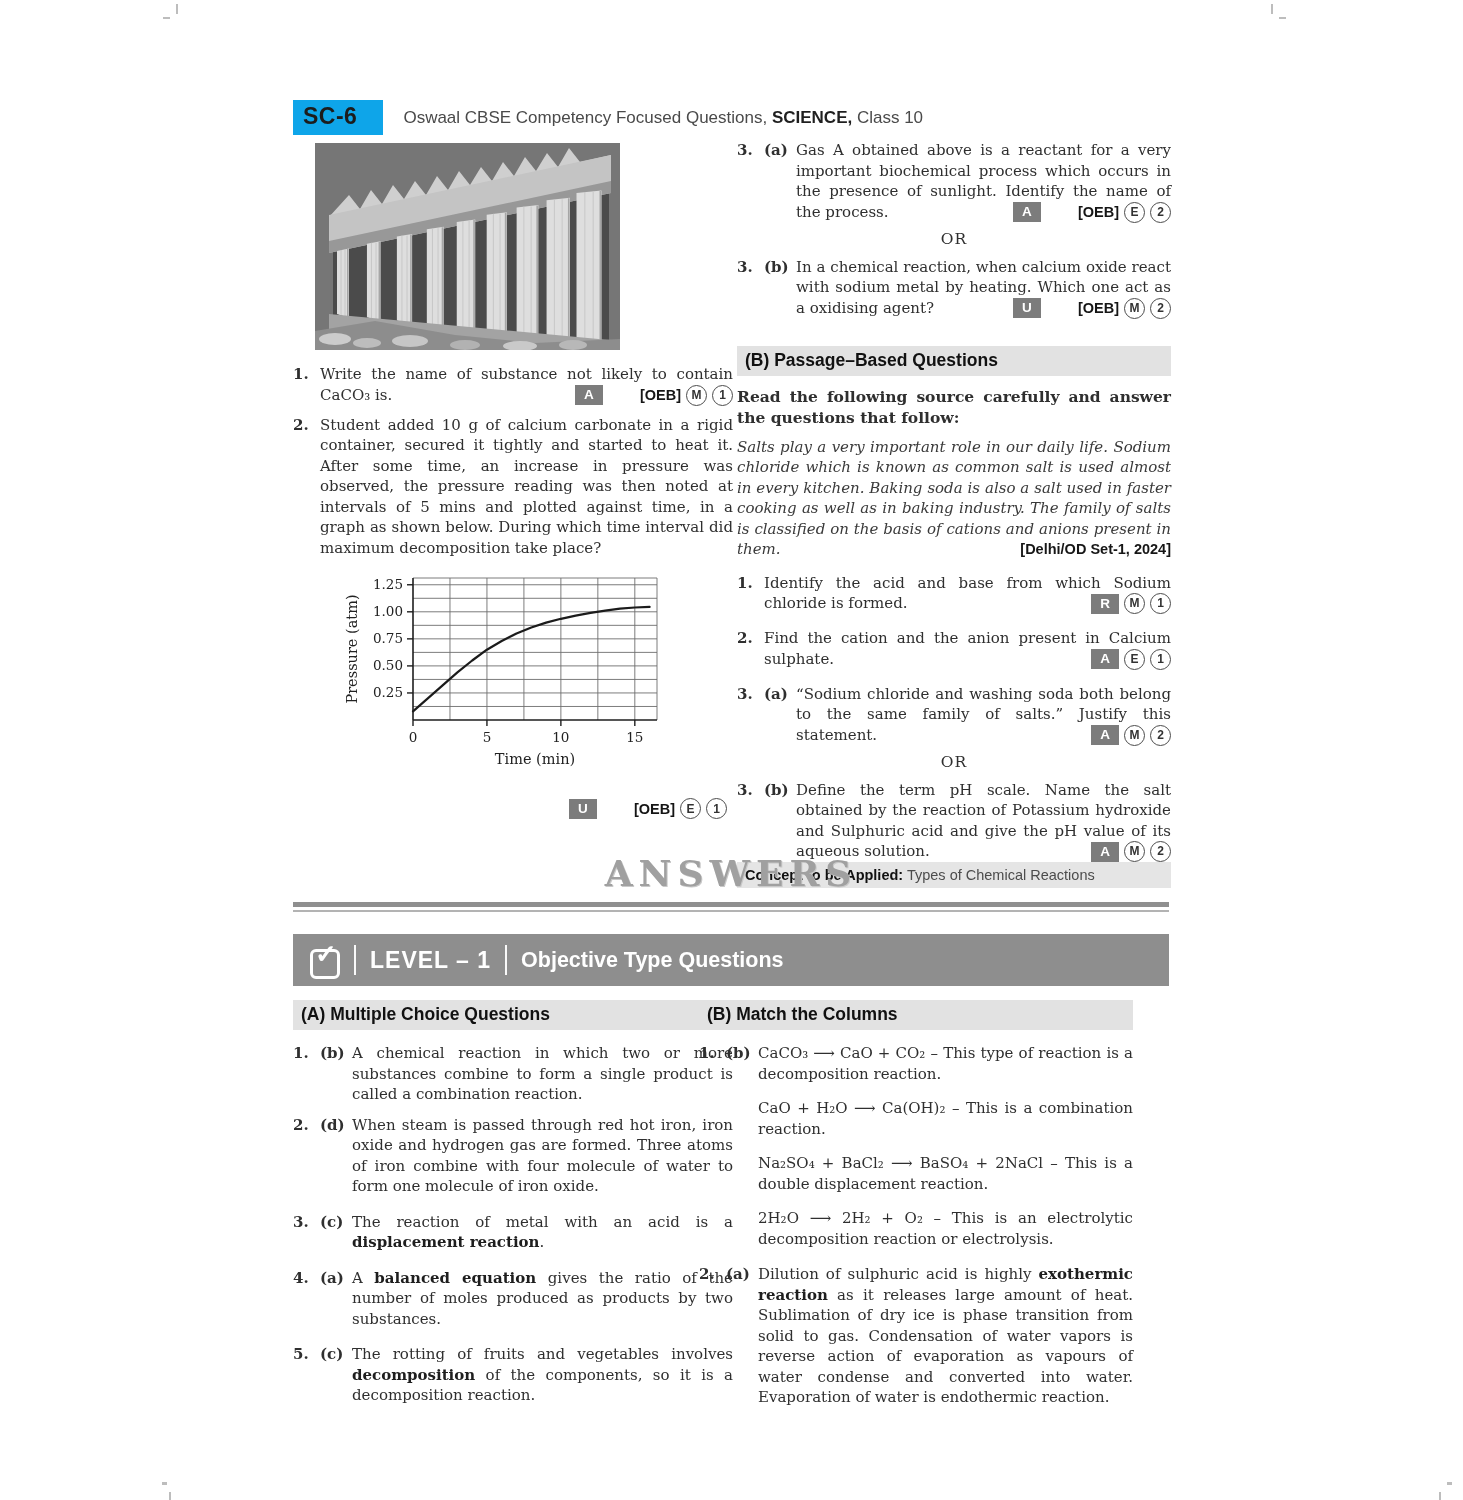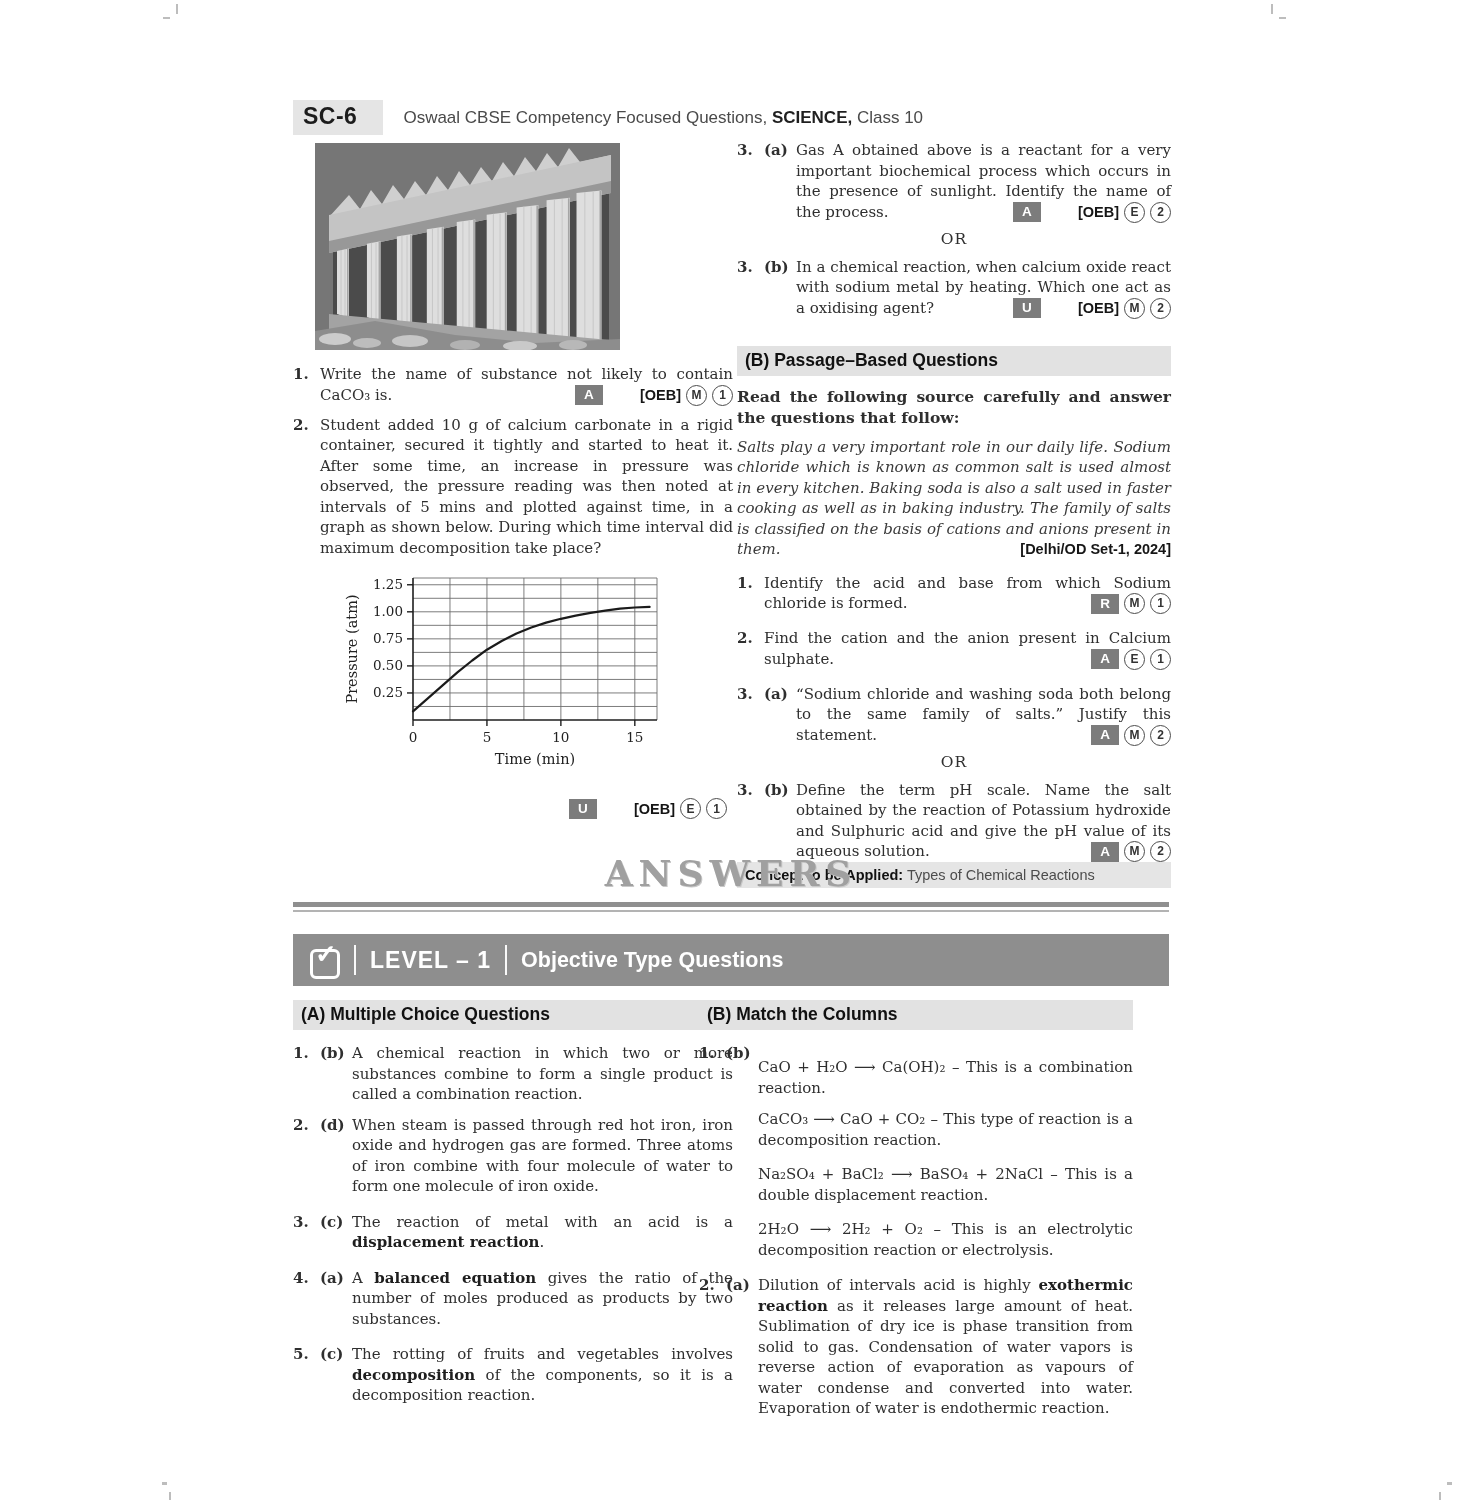--- a/index.html
+++ b/index.html
@@ -2,21 +2,21 @@
 <html><head>
 <meta charset="utf-8">
 <style>
   html,body{margin:0;padding:0;background:#ffffff;}
   .page{position:relative;width:1463px;height:1500px;background:#ffffff;overflow:hidden;
         font-family:"DejaVu Serif","Liberation Serif",serif;color:#2f2f2f;}
   
   .crop{position:absolute;background:#9a9a9a;opacity:.65;}
   
   .hdr{position:absolute;top:100px;left:293px;width:876px;display:flex;align-items:center;gap:20px;}
-  .hdr-code{background:#e5e5e5;font-family:"Liberation Sans",sans-serif;font-weight:bold;
+  .hdr-code{background:#0ea5e9;font-family:"Liberation Sans",sans-serif;font-weight:bold;
             font-size:23px;color:#1c1c1c;padding:3px 26px 5px 10px;letter-spacing:.5px;}
   .hdr-title{font-family:"Liberation Sans",sans-serif;font-size:17px;color:#4a4a4a;}
   .hdr-title b{color:#1f1f1f;}
   
   .col{position:absolute;top:140px;}
   .col-left{left:293px;width:440px;}
   .col-right{left:737px;width:434px;}
   
   .photo{margin:3px 0 14px 22px;width:305px;height:207px;display:block;}
   
@@ -362,27 +362,27 @@
     </div>
   </div>
 
   <div class="bcol col-right" style="left:699px;width:434px;">
     <div class="secbar" style="margin-top:0;">(B) Match the Columns</div>
 
     <div class="q" style="margin-top:13px;">
       <span class="qnum">1.</span>
       <span class="qpart">(b)</span>
       <div class="qtext">
+        <div class="eq">CaCO₃ ⟶ CaO + CO₂ – This type of reaction is a decomposition reaction.</div>
         <div class="eq" style="margin-top:14px;">CaO + H₂O ⟶ Ca(OH)₂ – This is a combination reaction.</div>
-        <div class="eq">CaCO₃ ⟶ CaO + CO₂ – This type of reaction is a decomposition reaction.</div>
         <div class="eq" style="margin-top:14px;">Na₂SO₄ + BaCl₂ ⟶ BaSO₄ + 2NaCl – This is a double displacement reaction.</div>
         <div class="eq" style="margin-top:14px;">2H₂O ⟶ 2H₂ + O₂ – This is an electrolytic decomposition reaction or electrolysis.</div>
       </div>
     </div>
 
     <div class="q" style="margin-top:15px;">
       <span class="qnum">2.</span>
       <span class="qpart">(a)</span>
-      <div class="qtext"><span>Dilution of intervals acid is highly </span><b class="inl">exothermic reaction</b><span> as it releases large amount of heat. Sublimation of dry ice is phase transition from solid to gas. Condensation of water vapors is reverse action of evaporation as vapours of water condense and converted into water. Evaporation of water is endothermic reaction.</span></div>
+      <div class="qtext"><span>Dilution of sulphuric acid is highly </span><b class="inl">exothermic reaction</b><span> as it releases large amount of heat. Sublimation of dry ice is phase transition from solid to gas. Condensation of water vapors is reverse action of evaporation as vapours of water condense and converted into water. Evaporation of water is endothermic reaction.</span></div>
     </div>
   </div>
 
 </div>
 
 </body></html>

